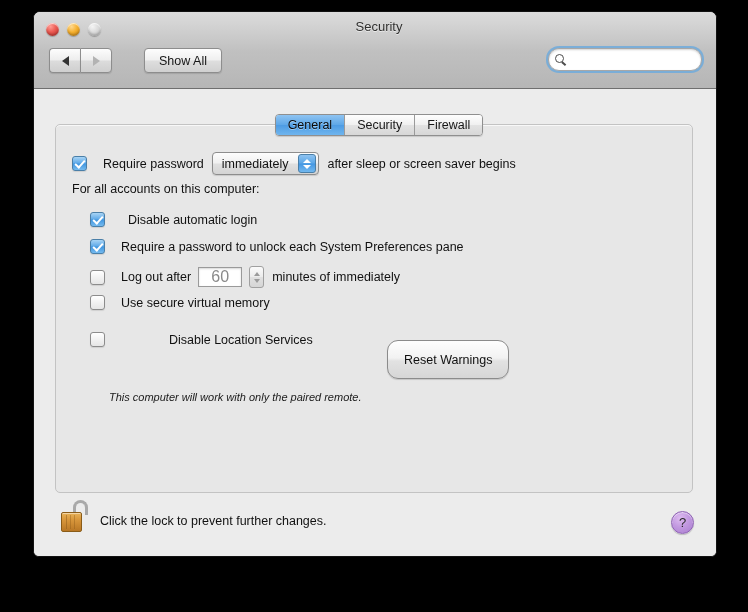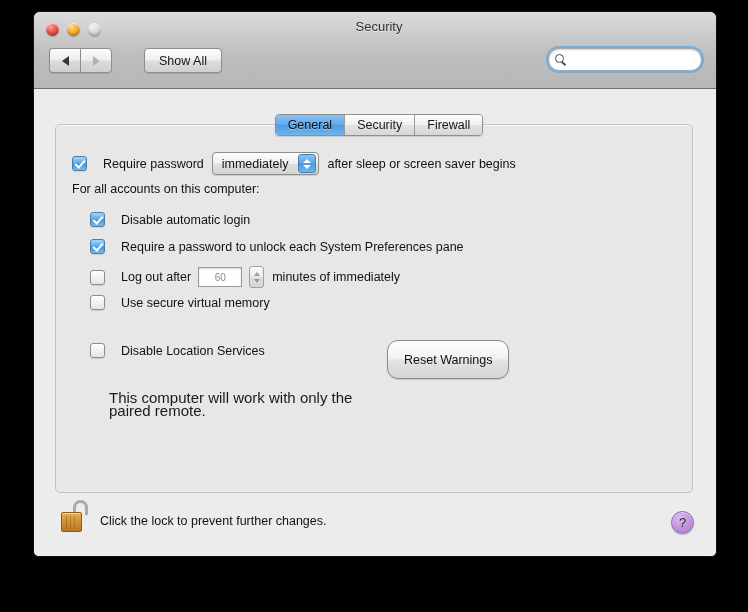--- a/index.html
+++ b/index.html
@@ -246,21 +246,21 @@
   .arw { width: 0; height: 0; border-left: 4px solid transparent; border-right: 4px solid transparent; }
   .arw.up   { border-bottom: 4px solid #ffffff; }
   .arw.down { border-top: 4px solid #ffffff; }
 
   
   .num-field {
     width: 42px; height: 18px;
     background: #ffffff;
     border: 1px solid #9a9a9a;
     box-shadow: inset 0 1px 2px rgba(0,0,0,0.16);
-    font-size: 10px;
+    font-size: 16px;
     color: #8a8a8a;
     display: flex; align-items: center; justify-content: center;
     margin: 0 7px;
   }
   .stepper {
     width: 13px; height: 20px;
     border-radius: 3px;
     border: 1px solid #a0a0a0;
     background: linear-gradient(to bottom, #fbfbfb 0%, #ececec 48%, #e0e0e0 52%, #d6d6d6 100%);
     display: flex; flex-direction: column;
@@ -281,24 +281,25 @@
     border: 1px solid #8b8b8b;
     background: linear-gradient(to bottom, #fefefe 0%, #f2f2f2 46%, #e2e2e2 54%, #d6d6d6 100%);
     font-size: 12.5px;
     color: #101010;
     display: flex; align-items: center; justify-content: center;
     box-shadow: 0 1px 1px rgba(0,0,0,0.15);
   }
 
   .help-text {
     position: absolute;
-    font-size: 15px;
+    font-size: 11px;
     color: #1a1a1a;
     line-height: 13px;
     width: 260px;
+    font-style: italic;
   }
 
   
   .lock {
     position: absolute;
     left: 27px;
     bottom: 24px;
     width: 30px; height: 32px;
   }
   .lock-shackle {
@@ -401,21 +402,21 @@
             <div class="arw down"></div>
           </div>
         </div>
         <span class="plain">after sleep or screen saver begins</span>
       </div>
 
       <div class="row" style="left:16px; top:46px;margin-top:11px;">
         <span class="plain">For all accounts on this computer:</span>
       </div>
 
-      <div class="row" style="left:34px; top:87px;">
+      <div class="row" style="left:34px; top:87px;gap:7px;">
         <div class="cb checked"></div>
         <span class="lbl">Disable automatic login</span>
       </div>
 
       <div class="row" style="left:34px; top:114px;">
         <div class="cb checked"></div>
         <span class="lbl">Require a password to unlock each System Preferences pane</span>
       </div>
 
       <div class="row" style="left:34px; top:141px;">
@@ -427,21 +428,21 @@
           <div class="sarw down"></div>
         </div>
         <span class="plain">minutes of immediately</span>
       </div>
 
       <div class="row" style="left:34px; top:170px;">
         <div class="cb"></div>
         <span class="lbl">Use secure virtual memory</span>
       </div>
 
-      <div class="row" style="left:34px; top:218px;">
+      <div class="row" style="left:34px; top:207px;gap:48px;">
         <div class="cb"></div>
         <span class="lbl">Disable Location Services</span>
       </div>
 
 
       <div class="help-text" style="left:53px; top:266px;">This computer will work with only the paired remote.</div>
 
       <div class="pushbtn" style="left:331px; top:215px;">Reset Warnings</div>
     </div>
 

